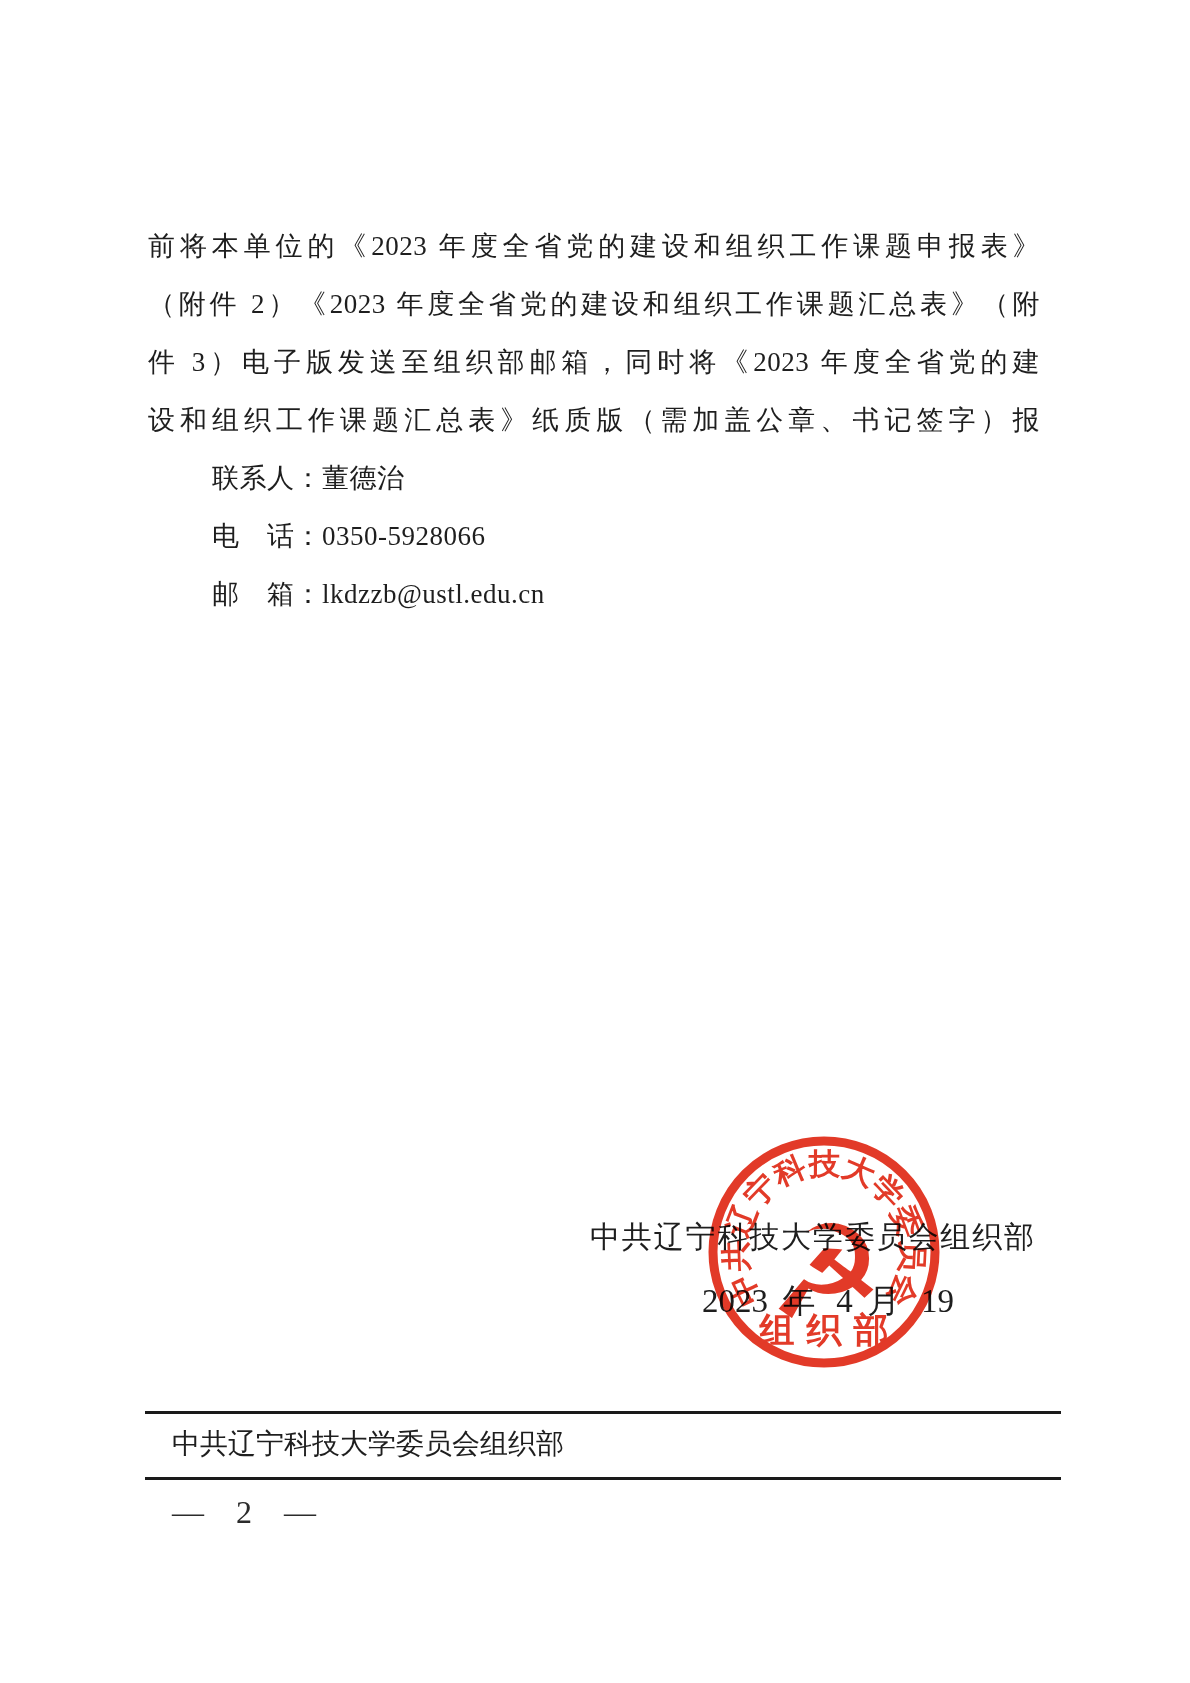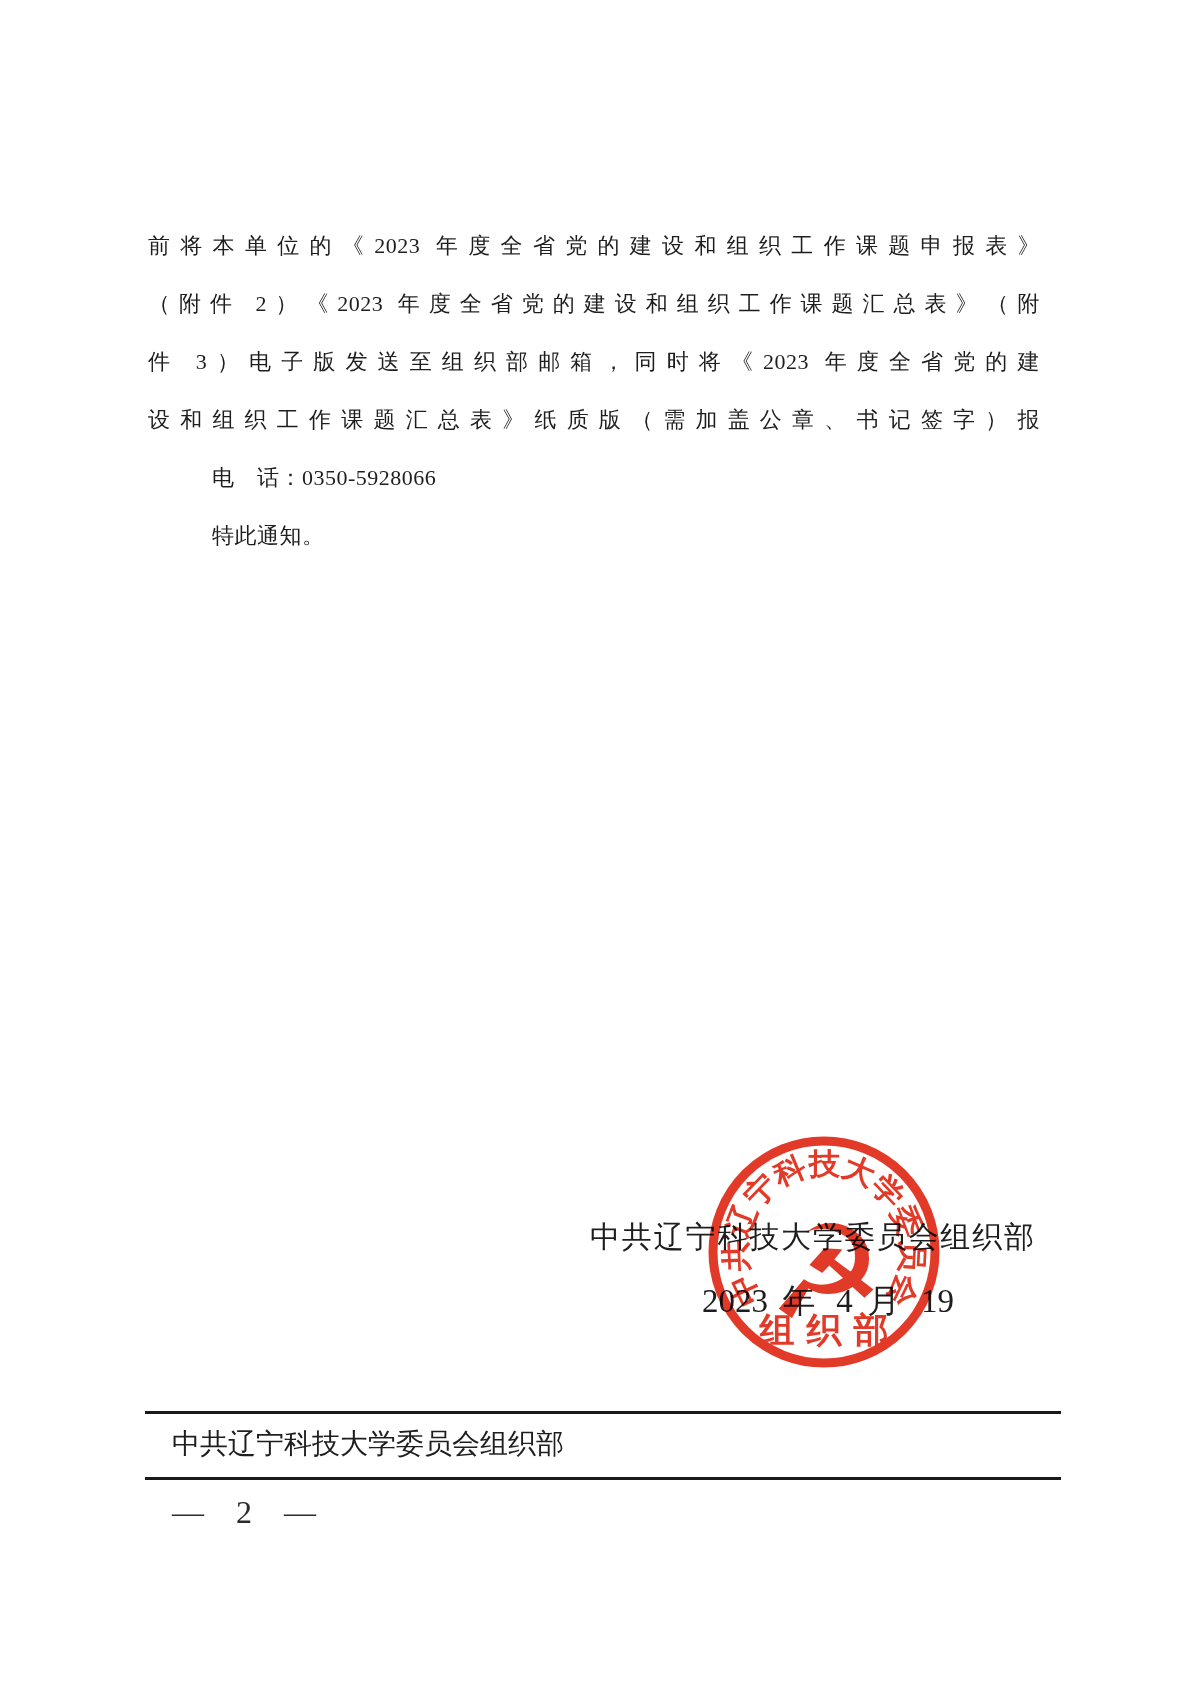--- a/index.html
+++ b/index.html
@@ -10,21 +10,21 @@
     background: #ffffff;
     overflow: hidden;
     font-family: "Liberation Serif", "DejaVu Serif", serif;
     color: #1e1e1e;
   }
   .doc-body {
     position: absolute;
     left: 148px;
     top: 217px;
     width: 892px;
-    font-size: 22px;
+    font-size: 27px;
     line-height: 58px;
     letter-spacing: 0.5px;
   }
   .line { height: 58px; white-space: nowrap; }
   .just { text-align: justify; text-align-last: justify; white-space: normal; overflow: hidden; }
   .indent1 { padding-left: 64px; }   
   .indent2 { padding-left: 180px; }  
   .indent3 { padding-left: 162px; }  
   .blank { height: 58px; }
   .signature {
@@ -84,22 +84,23 @@
 </head>
 <body>
 
 <div class="page">
 
   <div class="doc-body">
     <div class="line just">前将本单位的《2023 年度全省党的建设和组织工作课题申报表》</div>
     <div class="line just">（附件 2）《2023 年度全省党的建设和组织工作课题汇总表》（附</div>
     <div class="line just">件 3）电子版发送至组织部邮箱，同时将《2023 年度全省党的建</div>
     <div class="line just">设和组织工作课题汇总表》纸质版（需加盖公章、书记签字）报</div>
+    <div class="line indent1">联系人：董德治</div>
     <div class="line indent1">电　话：0350-5928066</div>
-    <div class="line indent1">特此通知。</div>
+    <div class="line indent1">邮　箱：lkdzzb@ustl.edu.cn</div>
     <div class="line blank"></div>
   </div>
 
   <div class="signature">中共辽宁科技大学委员会组织部</div>
   <div class="sig-date">2023 年 4 月 19 日</div>
 
   <svg class="seal" viewBox="0 0 250 245" aria-hidden="true">
     <circle cx="124" cy="118" r="111" fill="none" stroke="#e02b17" stroke-width="9"></circle>
     <defs>
       <path id="sealArc" d="M 61.7 164.9 A 78 78 0 1 1 186.3 164.9" fill="none"></path>

